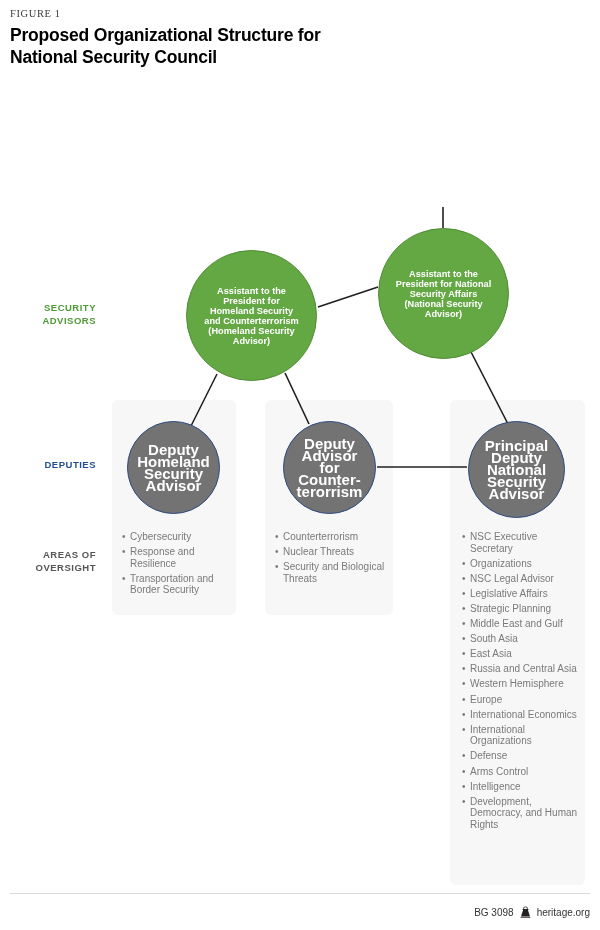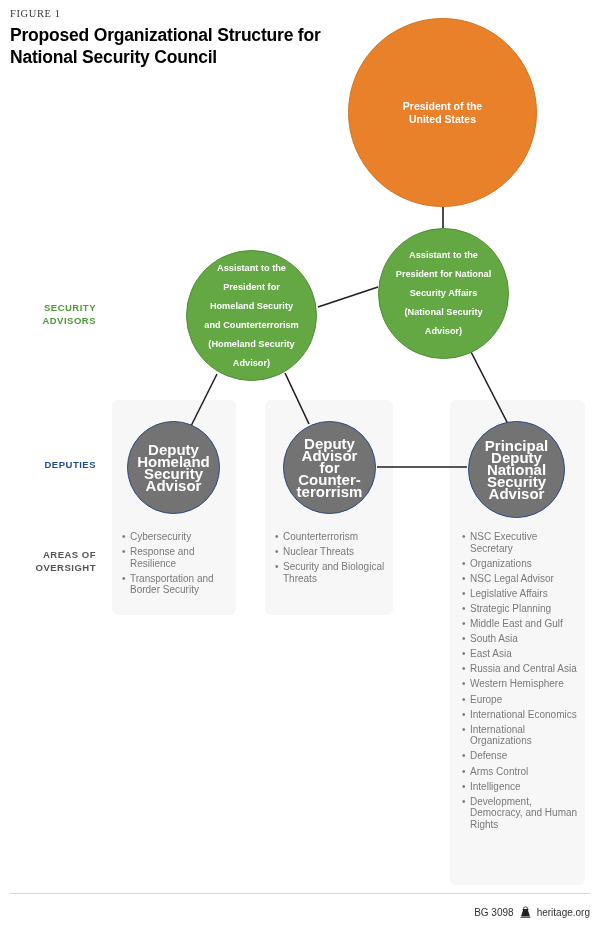--- a/index.html
+++ b/index.html
@@ -79,21 +79,21 @@
   .node.president {
     background: #E8812A;
     border: 1px solid #d4731f;
     font-size: 10.5px;
     line-height: 13px;
   }
   .node.advisor {
     background: #64A844;
     border: 1.2px solid #4e8c33;
     font-size: 9.2px;
-    line-height: 19px;
+    line-height: 10px;
   }
   .node.deputy {
     background: #737373;
     border: 1.6px solid #2c4a80;
     font-size: 15px;
     line-height: 12px;
   }
 
   
   .row-label {
@@ -169,24 +169,20 @@
     <g stroke="#231f20" stroke-width="1.6" fill="none">
       <line x1="443" y1="207" x2="443" y2="228"></line>
       <line x1="378" y1="287" x2="318" y2="307"></line>
       <line x1="470" y1="350" x2="508" y2="424"></line>
       <line x1="217" y1="374" x2="190" y2="428"></line>
       <line x1="285" y1="373" x2="309" y2="424"></line>
       <line x1="377" y1="467" x2="467" y2="467"></line>
     </g>
   </svg>
 
-  <div class="node president" style="left:348px; top:18px; width:189px; height:189px;">
-    <span class="node-label">President of the
-United States</span>
-  </div>
 
   <div class="node advisor" style="left:378px; top:228px; width:131px; height:131px;">
     <span class="node-label">Assistant to the
 President for National
 Security Affairs
 (National Security
 Advisor)</span>
   </div>
 
   <div class="node advisor" style="left:186px; top:250px; width:131px; height:131px;">

